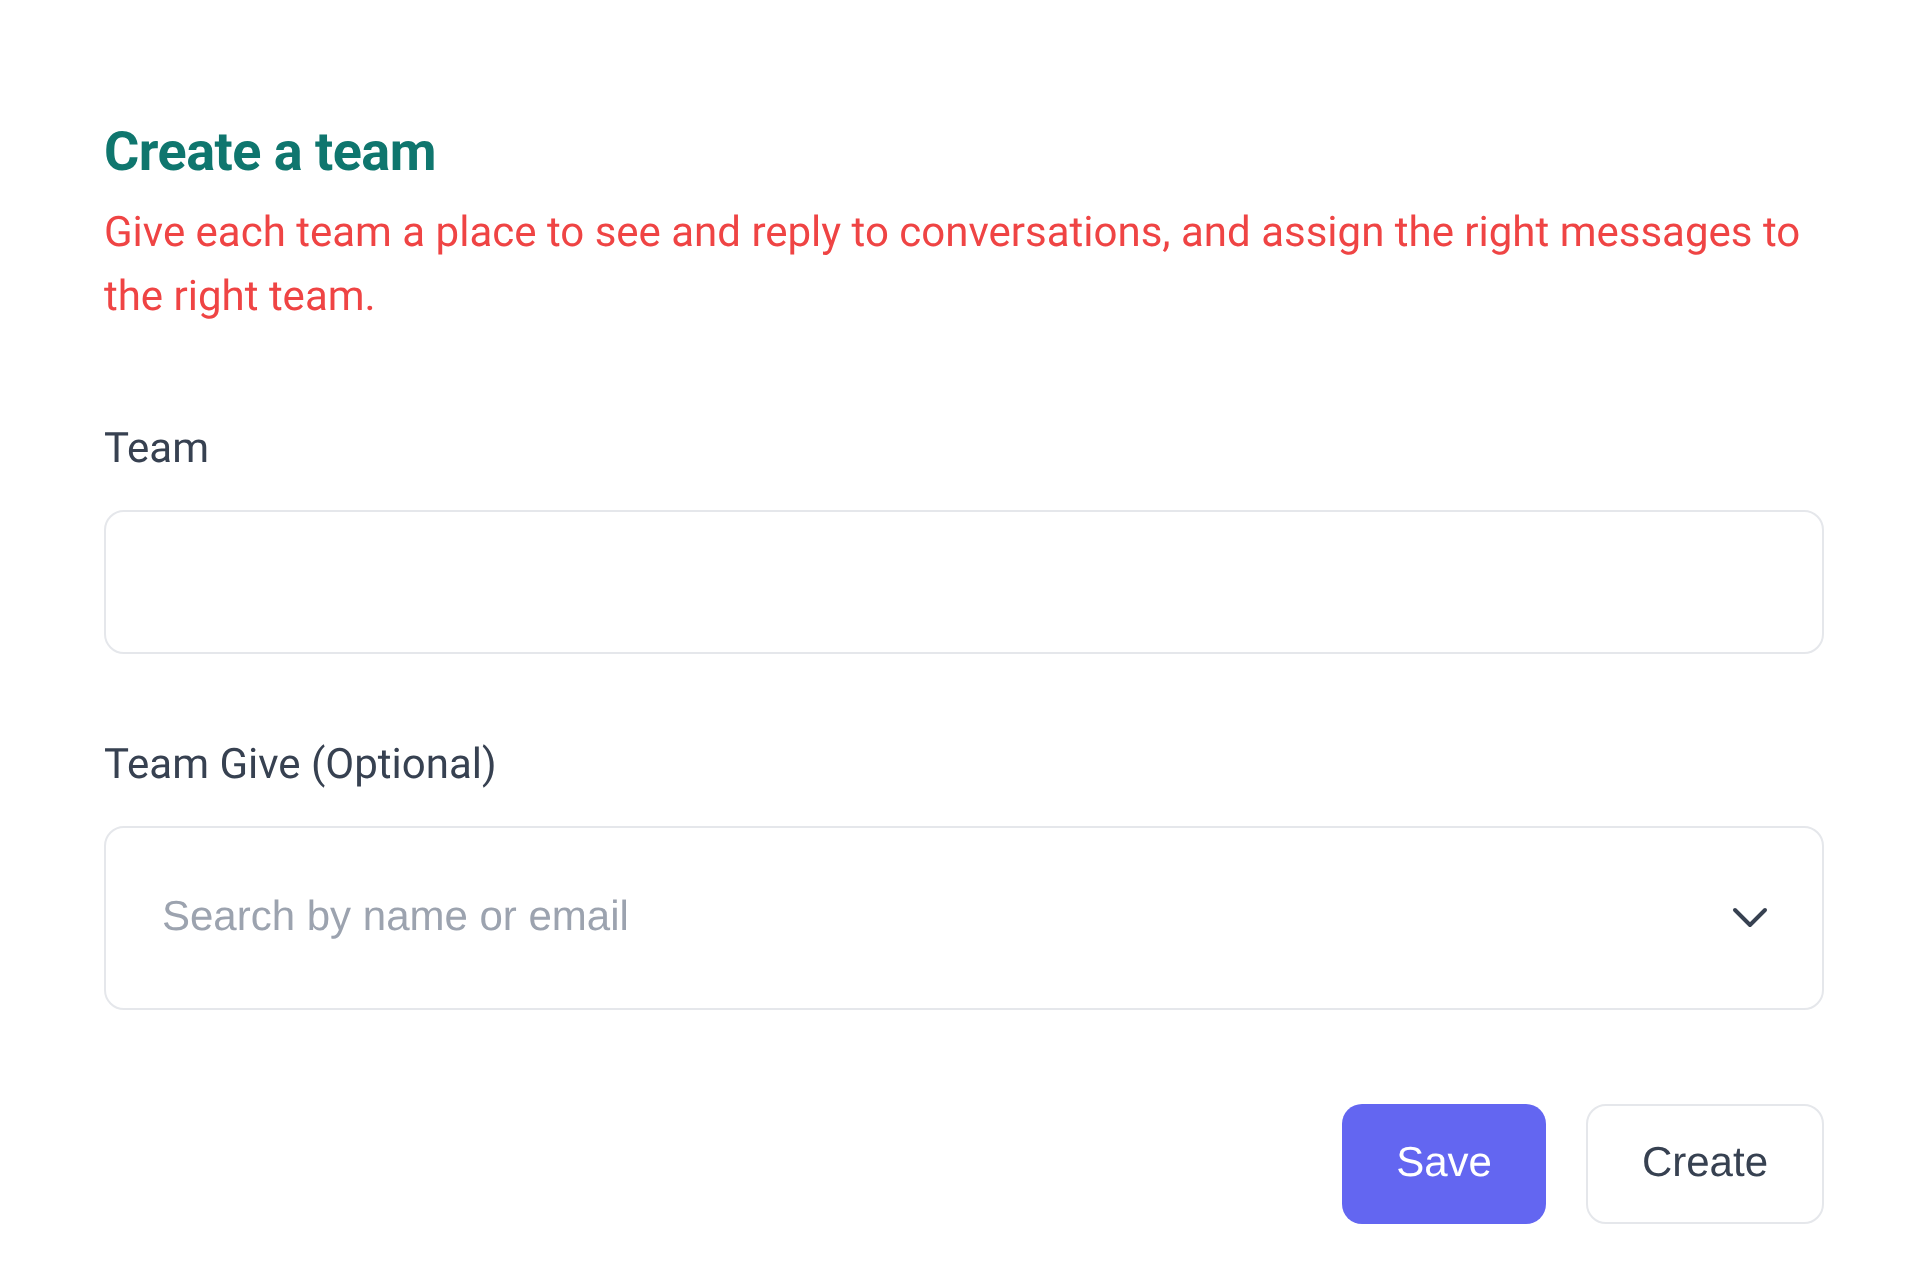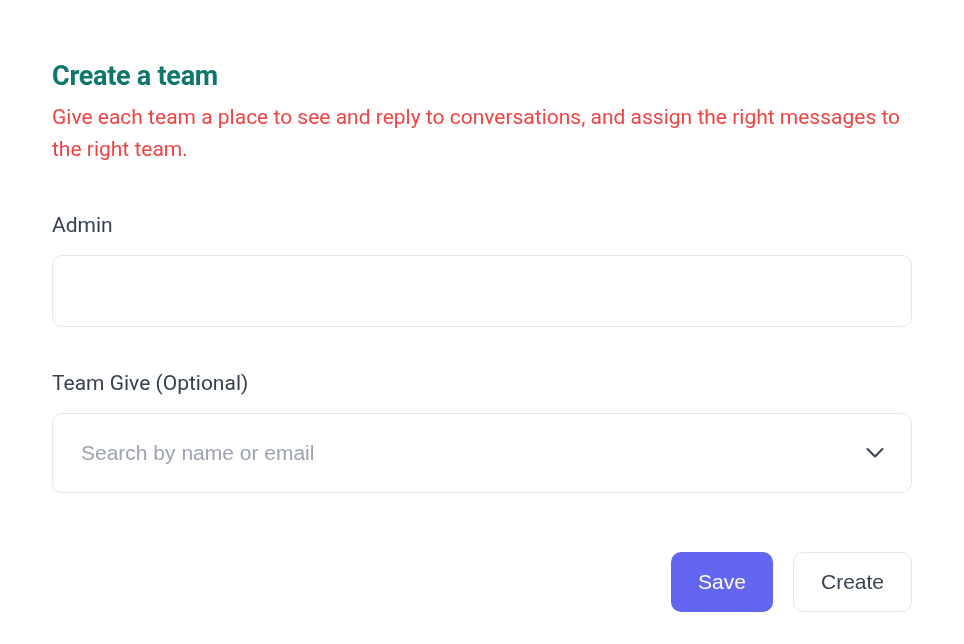--- a/index.html
+++ b/index.html
@@ -53,21 +53,21 @@
     }
     .text-input::placeholder {
       color: #9ca3af;
     }
     .select-wrap {
       position: relative;
       width: 100%;
     }
     .select-input {
       width: 100%;
-      height: 80px;
+      height: 92px;
       border: 1px solid #e5e7eb;
       border-radius: 10px;
       padding: 0 60px 0 28px;
       font-size: 21px;
       color: #9ca3af;
       background: #ffffff;
       outline: none;
       cursor: pointer;
       text-align: left;
       display: flex;
@@ -109,21 +109,21 @@
       border: 1px solid #e5e7eb;
     }
   </style>
 </head>
 <body>
 
 <h1 class="modal-title">Create a team</h1>
 <p class="modal-subtitle">Give each team a place to see and reply to conversations, and assign the right messages to the right team.</p>
 
 <div class="field-group">
-  <label class="field-label">Admin</label>
+  <label class="field-label">Team</label>
   <input type="text" class="text-input" placeholder="" style="">
 </div>
 
 <div class="field-group">
   <label class="field-label">Team Give (Optional)</label>
   <div class="select-wrap">
     <button type="button" class="select-input">
       <span>Search by name or email</span>
     </button>
     <span class="chevron">

